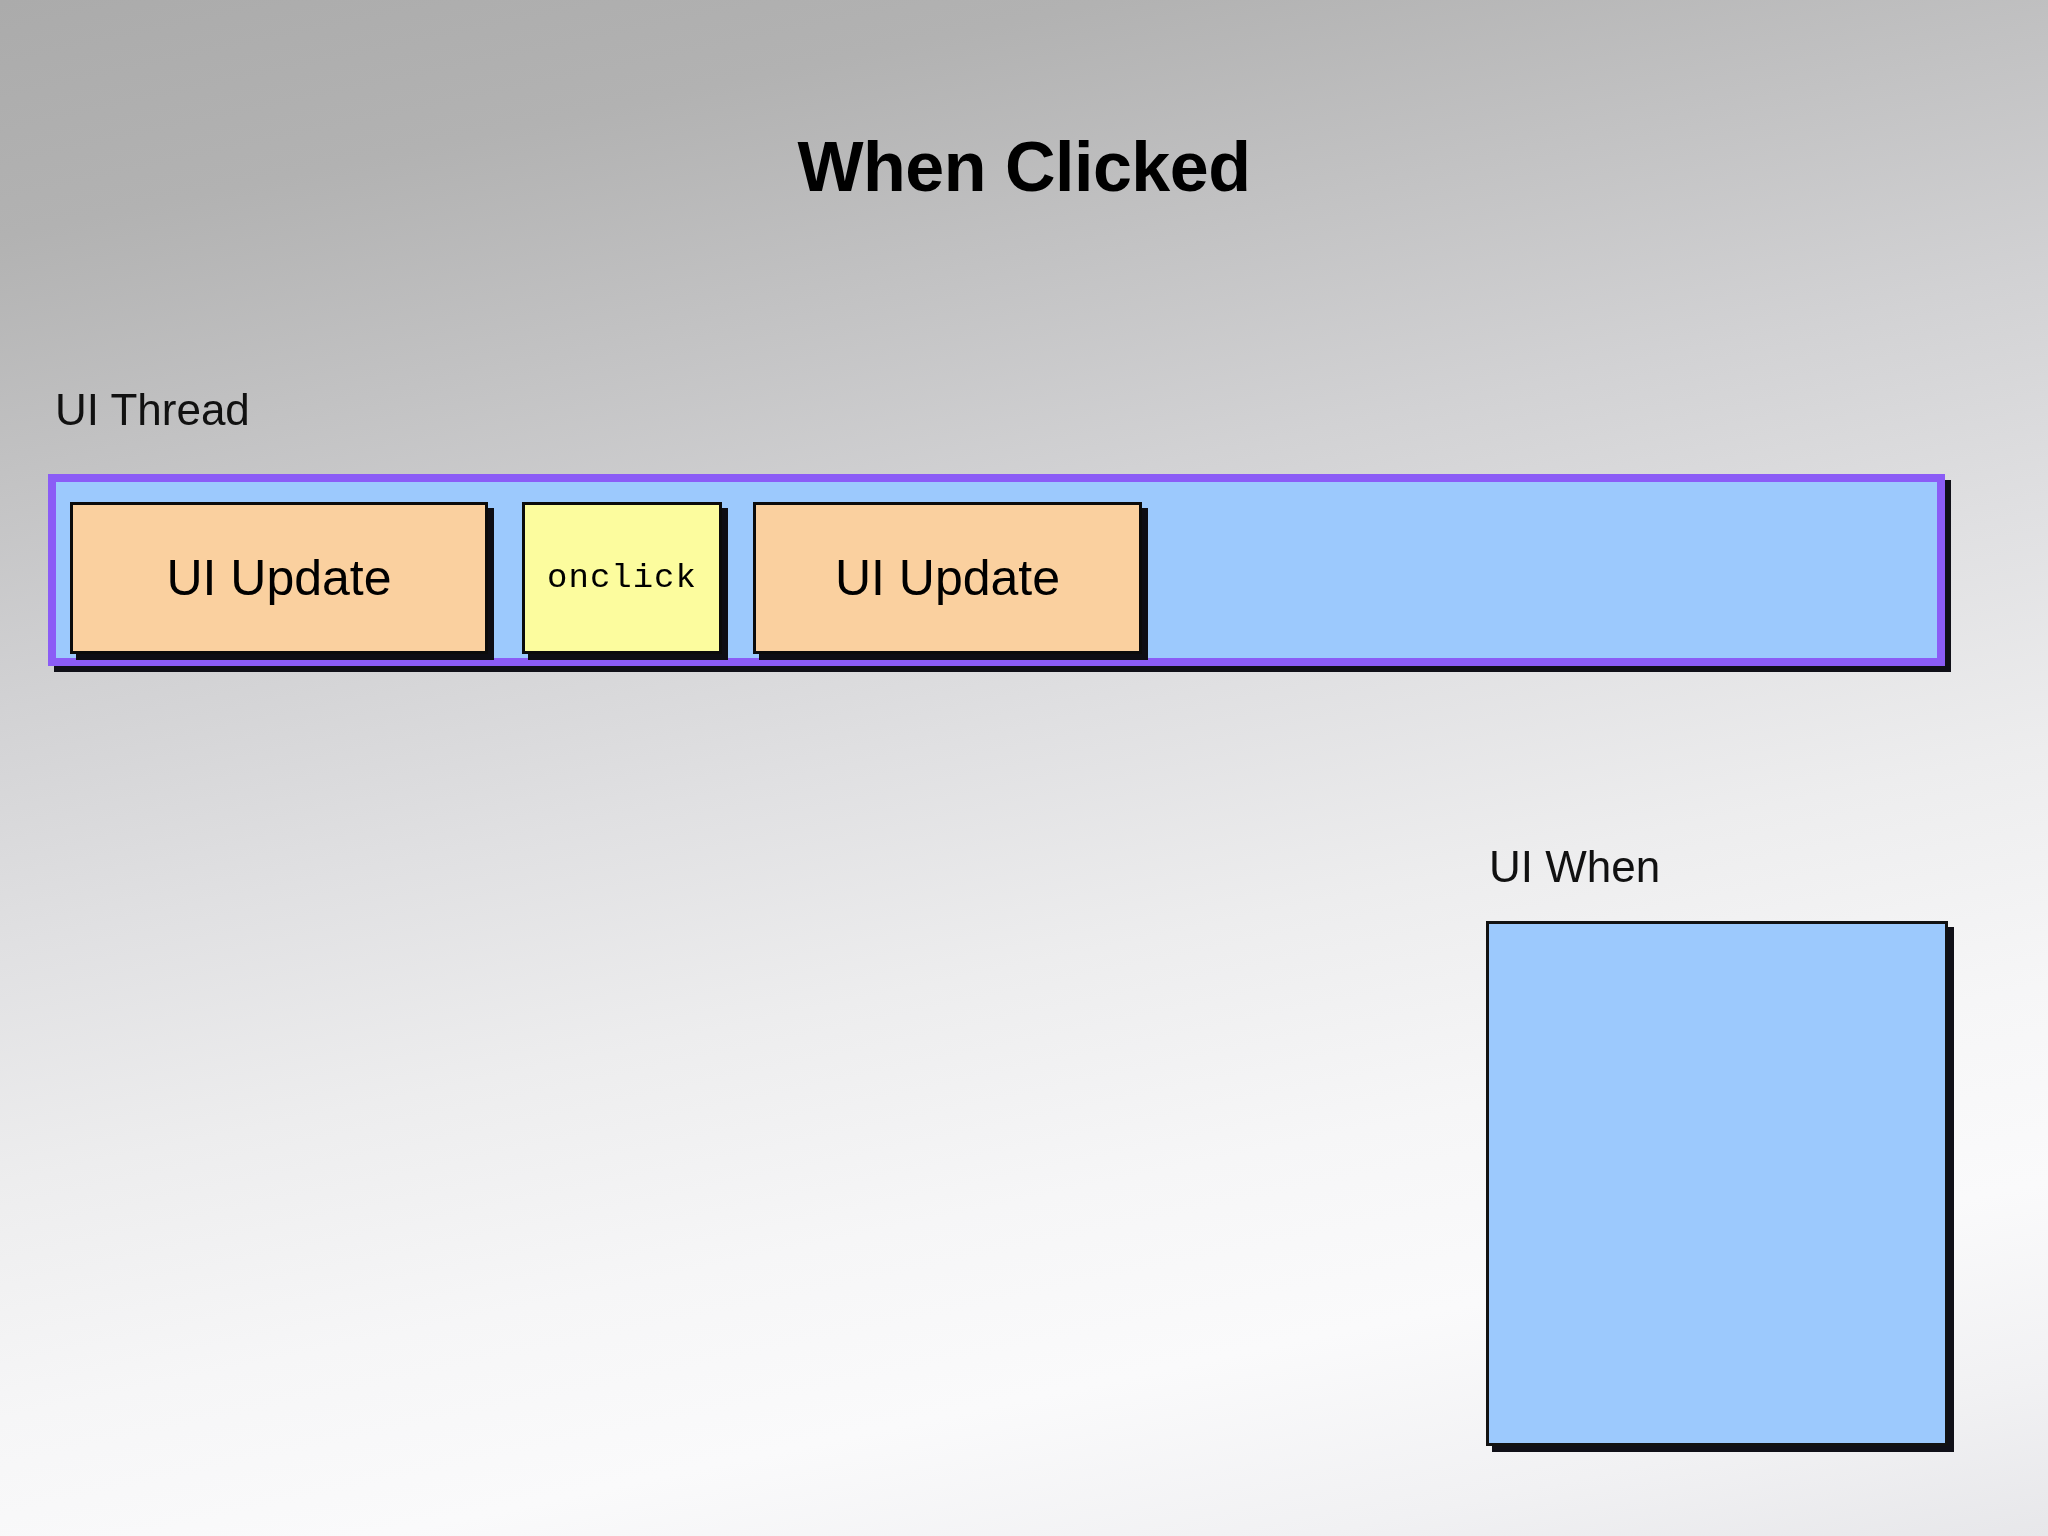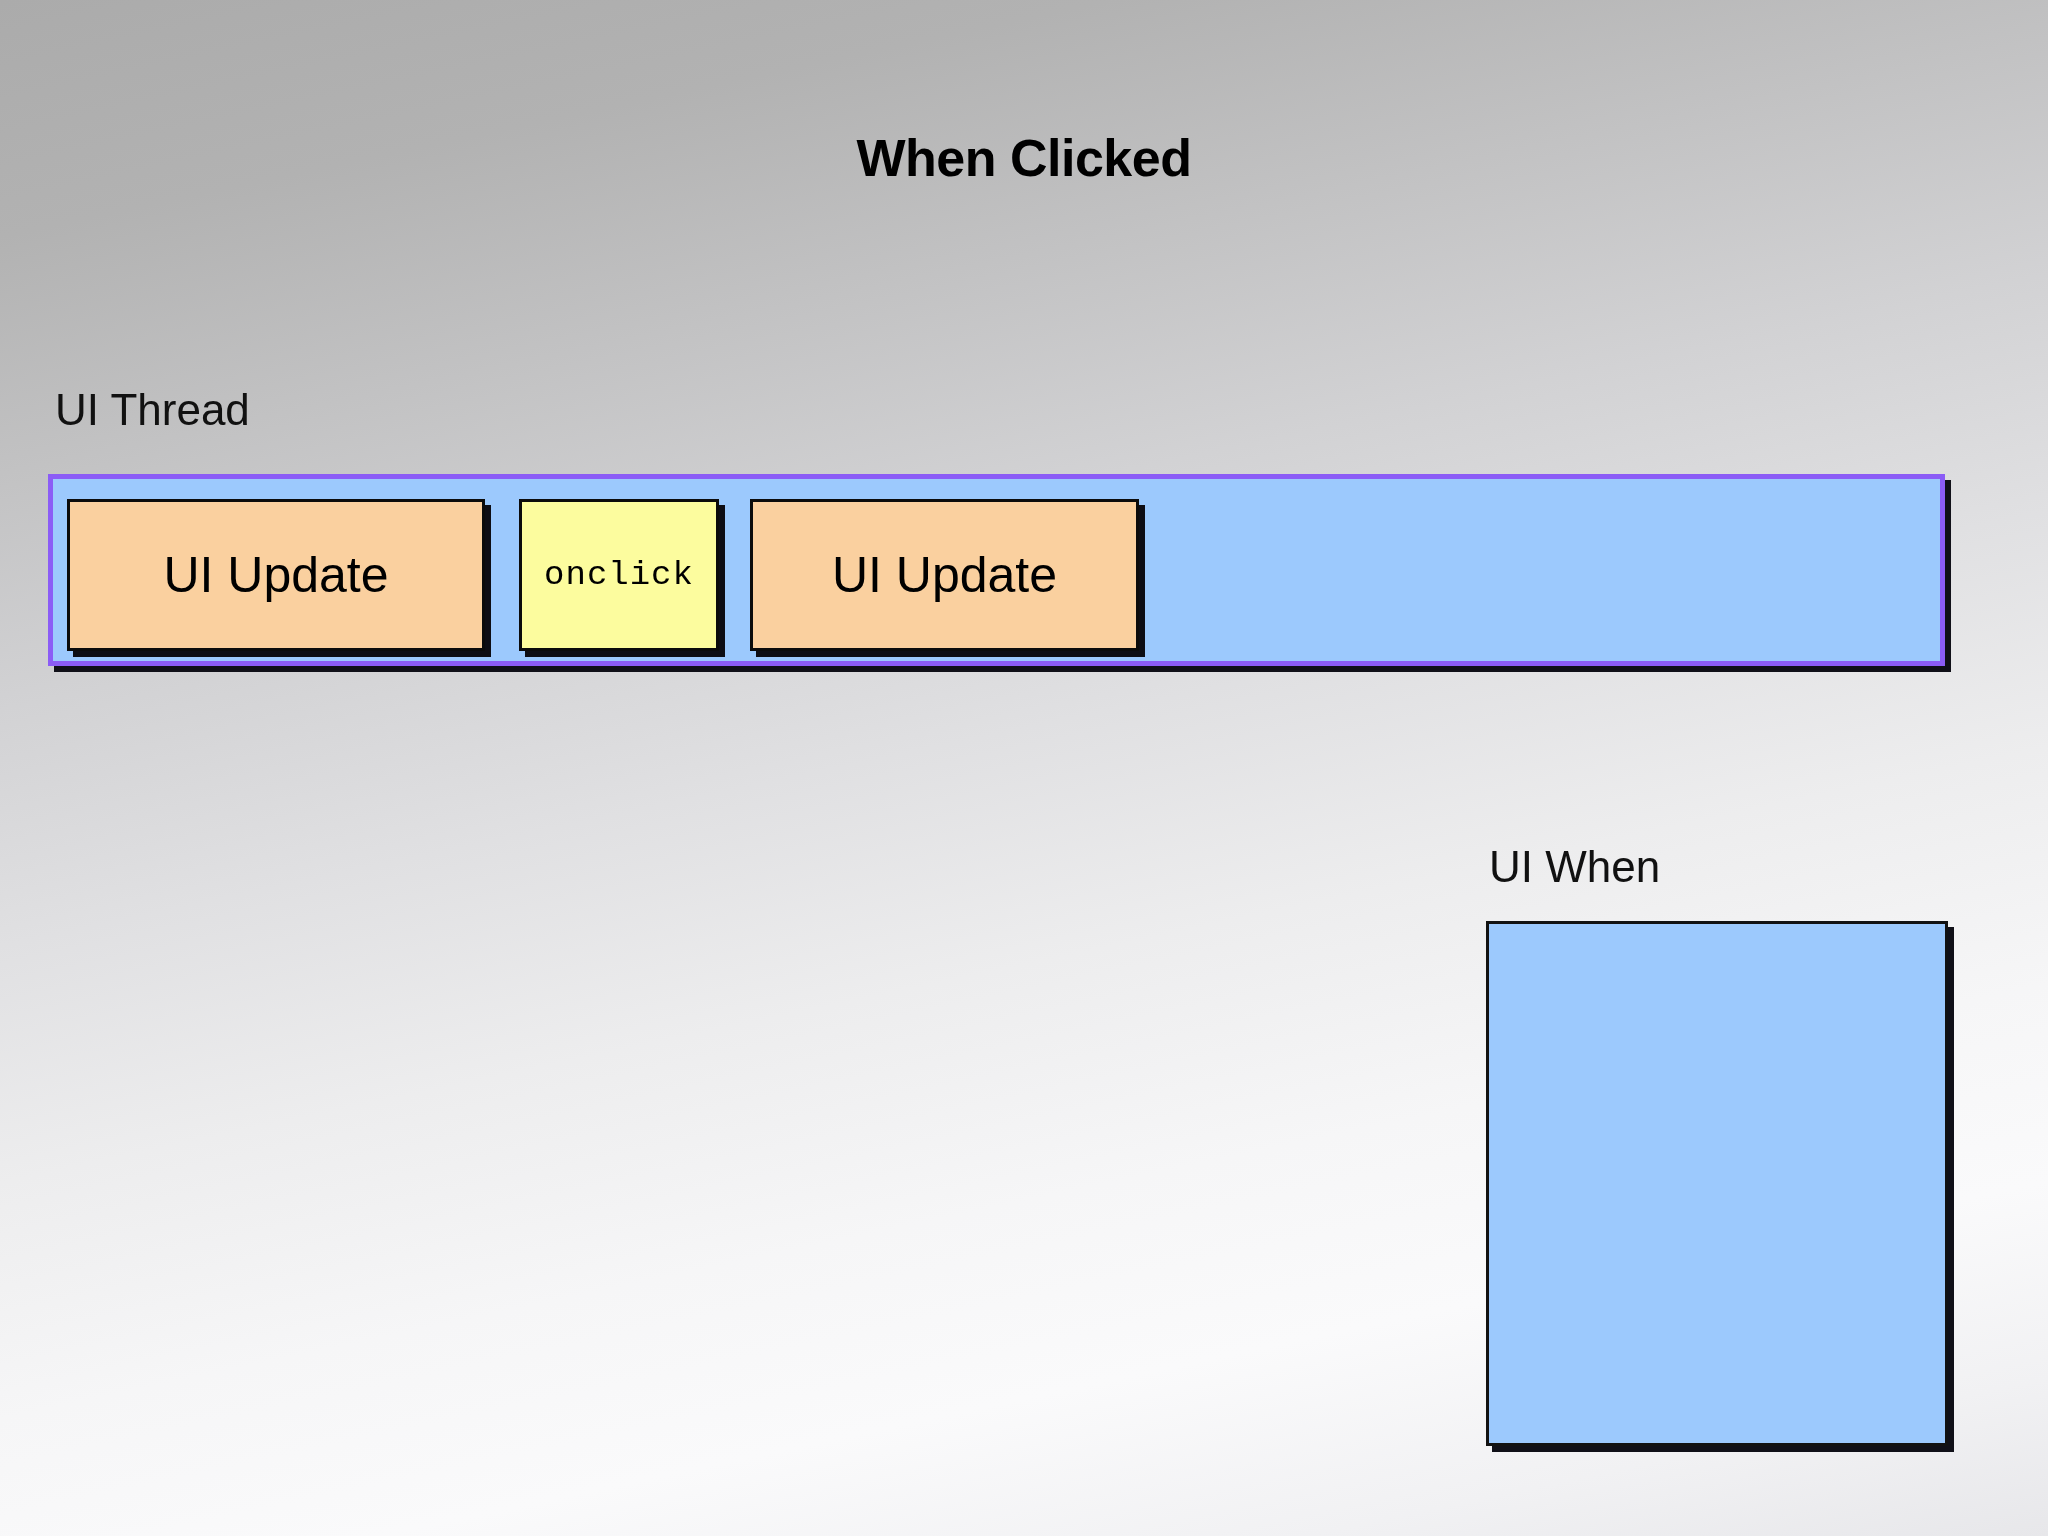--- a/index.html
+++ b/index.html
@@ -31,21 +31,21 @@
     inset: 0;
   }
 
   
   .slide-title {
     position: absolute;
     left: 0;
     top: 132px;
     width: 2048px;
     text-align: center;
-    font-size: 52px;
+    font-size: 70px;
     font-weight: bold;
     letter-spacing: -0.5px;
     color: #000;
     line-height: 1;
     white-space: nowrap;
   }
 
   
   .plain-label {
     position: absolute;
@@ -60,21 +60,21 @@
   #ui-queue-label  { left: 1489px; top: 845px; }
 
   
   .thread-bar {
     position: absolute;
     left: 48px;
     top: 474px;
     width: 1897px;
     height: 192px;
     background: #9cc9fd;
-    border: 5px solid #8b5cf6;
+    border: 8px solid #8b5cf6;
     box-sizing: border-box;
     box-shadow: 6px 6px 0 0 #101018;
   }
 
   
   .task-block {
     position: absolute;
     top: 20px;
     height: 152px;
     border: 3px solid #0b0b0b;

